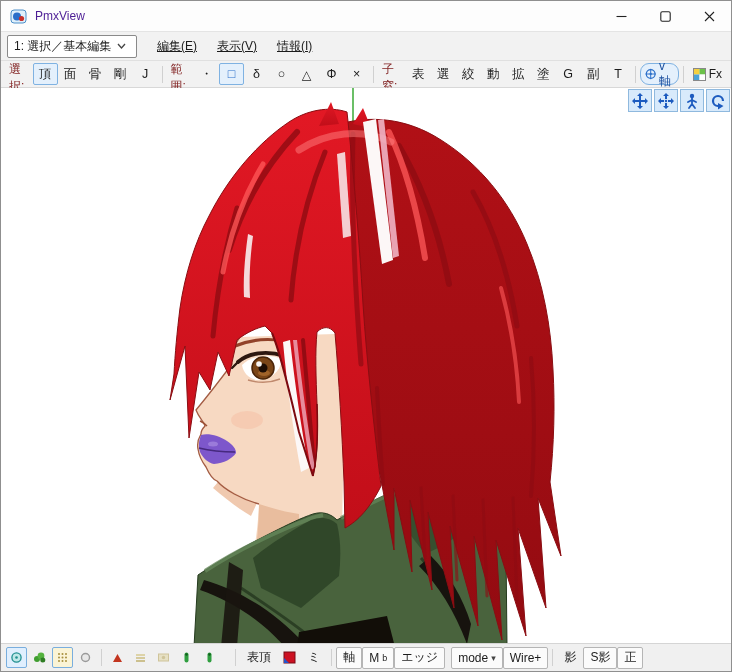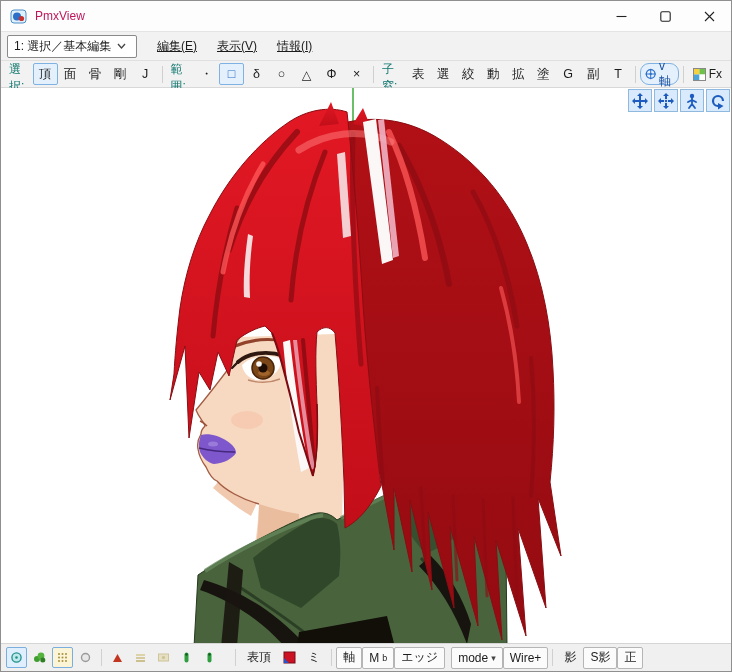--- a/index.html
+++ b/index.html
@@ -6,34 +6,34 @@
   .window{
     width:732px;height:672px;box-sizing:border-box;
     border:1px solid #8f8f8f;background:#fff;
     display:flex;flex-direction:column;
     font-family:"Liberation Sans","DejaVu Sans",sans-serif;
     font-size:12px;color:#1c1c1c;overflow:hidden;
   }
   
   .titlebar{height:30px;flex:0 0 auto;background:#fdfdfd;display:flex;align-items:center;}
   .titlebar .appicon{width:17px;height:17px;margin:0 8px 0 9px;flex:0 0 auto;}
-  .titlebar .title{font-size:12px;color:#be185d;}
+  .titlebar .title{font-size:12px;color:#4c1d95;}
   .titlebar .spacer{flex:1;}
   .wctl{width:44px;height:30px;display:flex;align-items:center;justify-content:center;}
   
   .menubar{height:28px;flex:0 0 auto;background:#f2f2f2;display:flex;align-items:center;
     padding:0 6px;border-top:1px solid #e4e4e4;border-bottom:1px solid #e0e0e0;}
   .combo{height:21px;min-width:118px;background:#fff;border:1px solid #8a8a8a;border-radius:2px;
     display:flex;align-items:center;justify-content:flex-start;padding:0 4px 0 6px;margin-right:10px;}
   .combo svg{flex:0 0 auto;margin-left:6px;}
   .menuitem{padding:3px 10px;border-radius:2px;text-decoration:underline;}
   
   .toolbar{height:26px;flex:0 0 auto;background:#f2f2f2;display:flex;align-items:center;
     padding:0 4px;border-bottom:1px solid #d8d8d8;}
-  .tlabel{color:#0f766e;margin:8px 3px 0 4px;}
+  .tlabel{color:#7f1d1d;margin:8px 3px 0 4px;}
   .tbtn{min-width:19px;height:20px;padding:0 2px;display:flex;align-items:center;justify-content:center;
     border:1px solid transparent;border-radius:2px;font-size:12.5px;}
   .tbtn.checked{background:#e4f0fc;border-color:#7fb2e2;}
   .tbtn.blue{color:#2b6fc9;}
   .vsep{width:1px;height:17px;background:#d0d0d0;margin:0 4px;flex:0 0 auto;}
   .tgroup{display:flex;align-items:center;gap:3px;height:20px;padding:0 4px;border:1px solid transparent;border-radius:2px;}
   .tgroup.checked{background:#e4f0fc;border-color:#7fb2e2;border-radius:9px;}
   
   .viewport{flex:1;position:relative;background:#ffffff;overflow:hidden;}
   .scene{position:absolute;left:0;top:0;}

